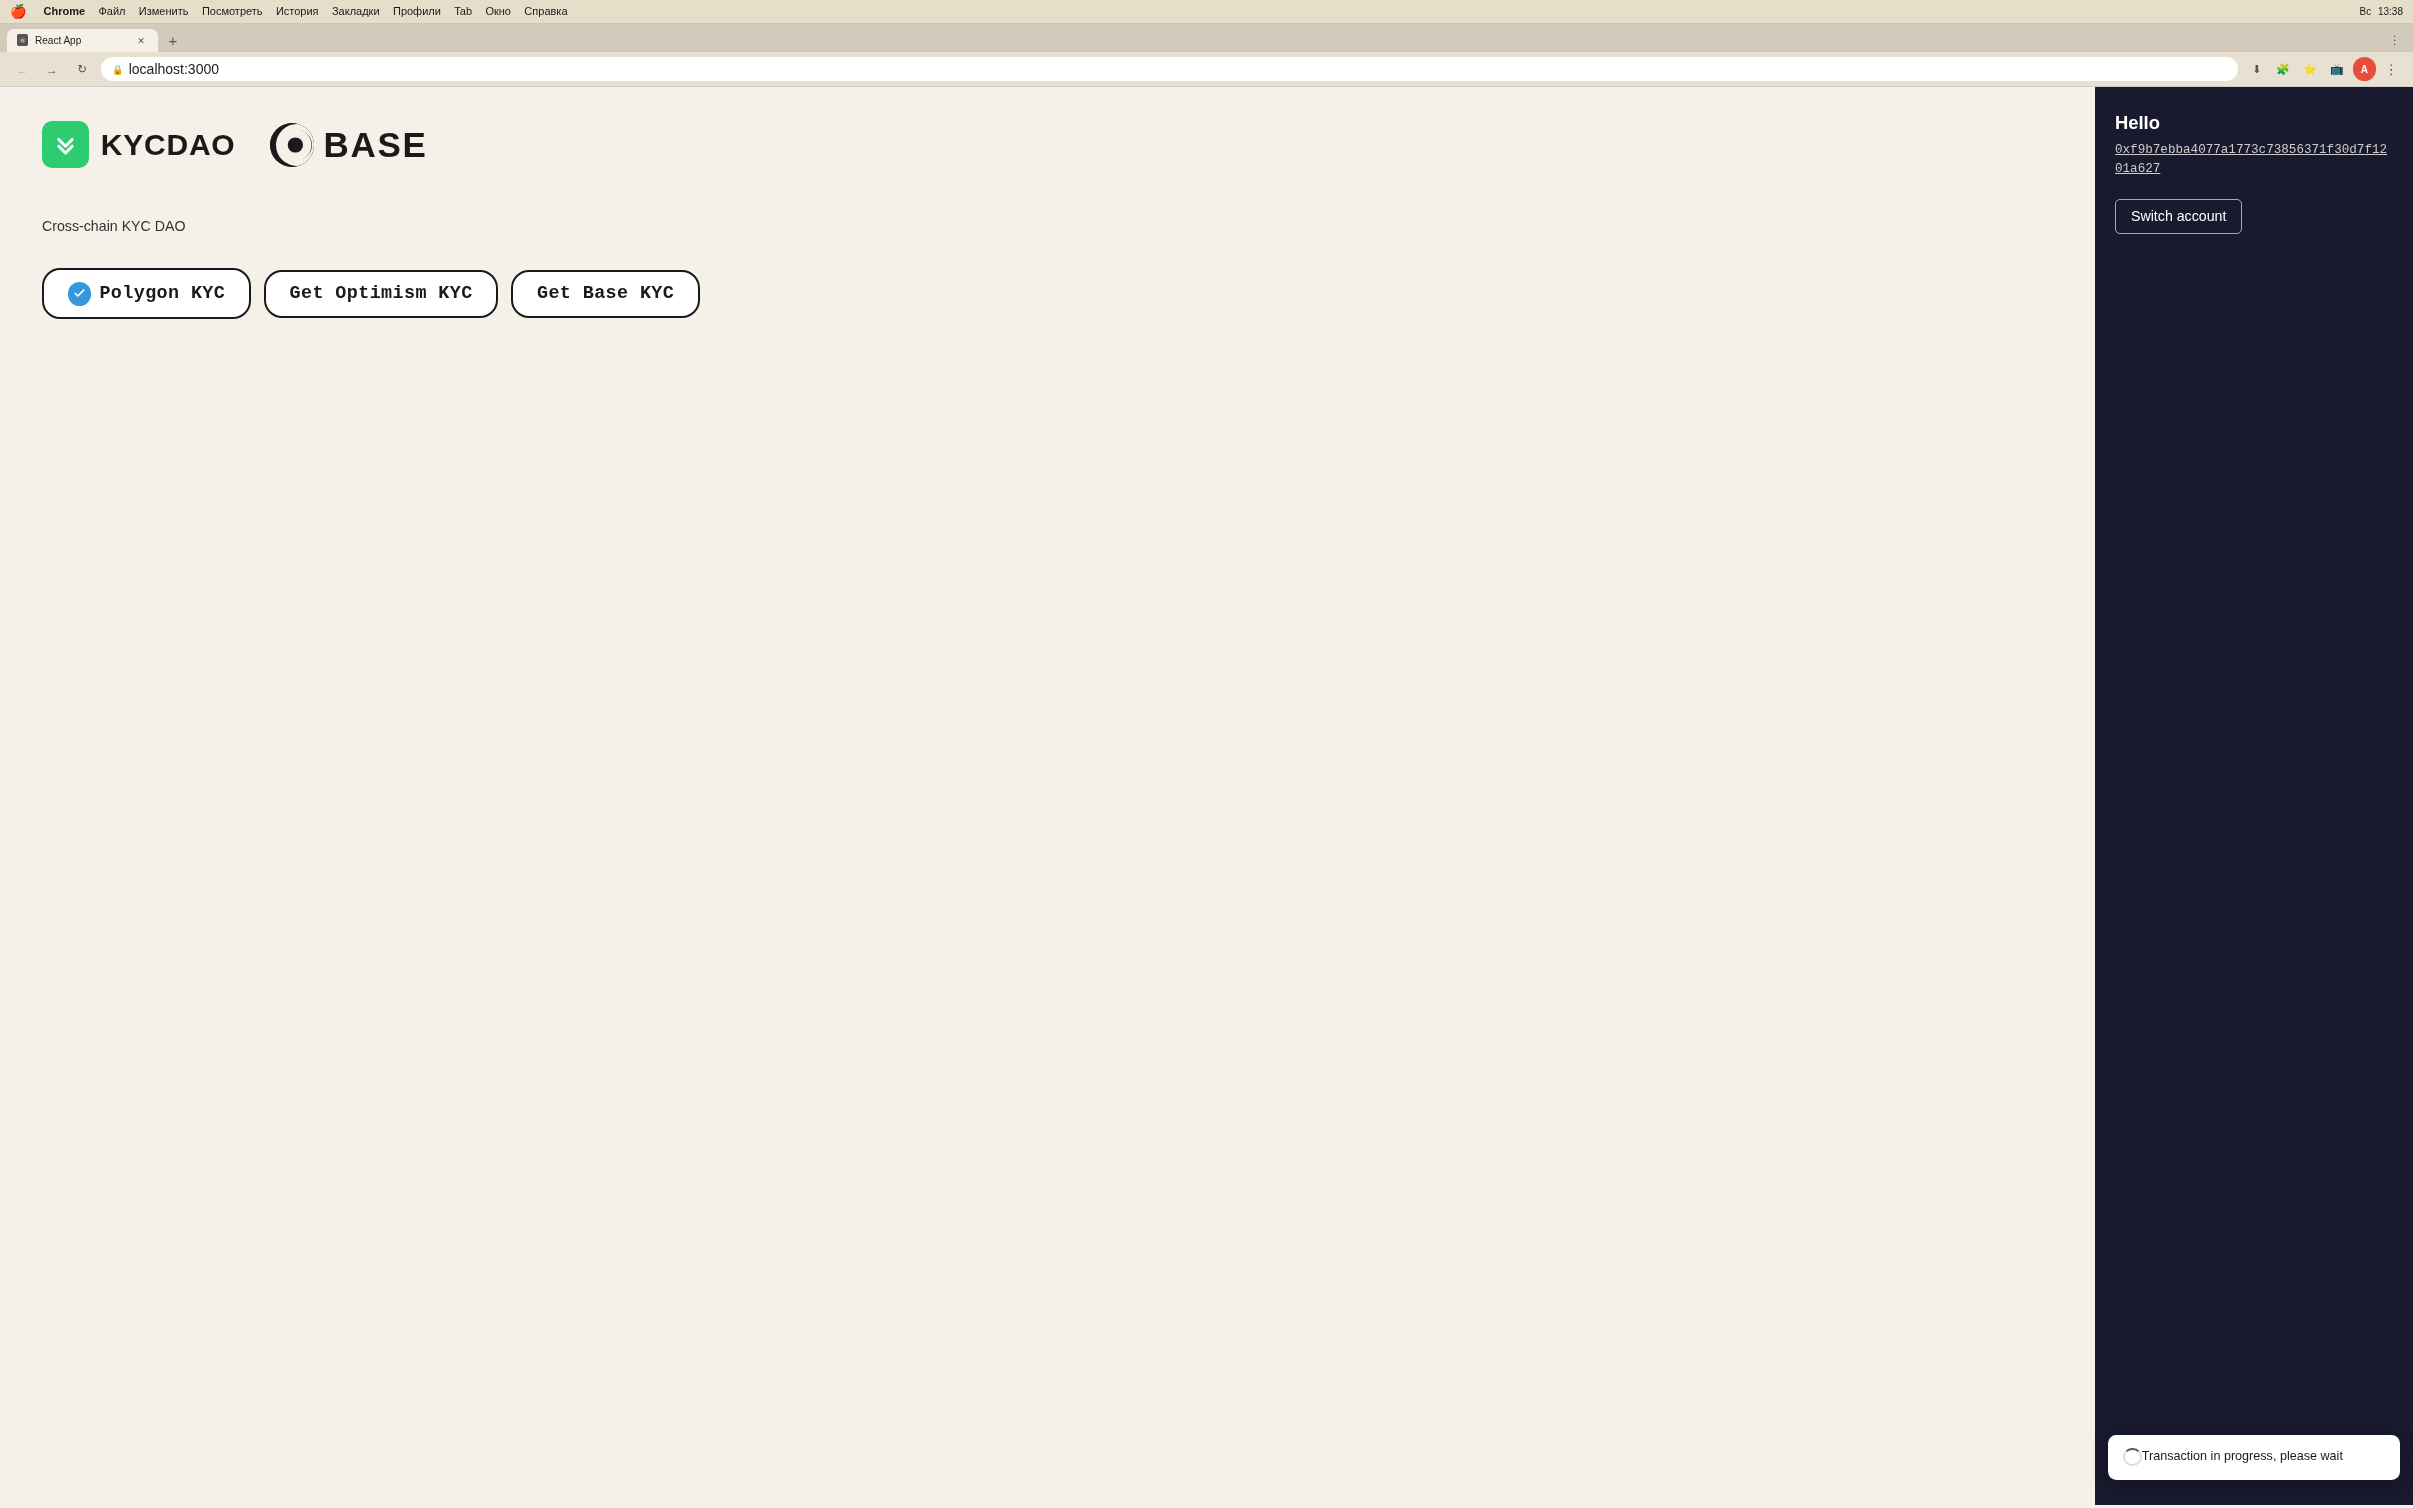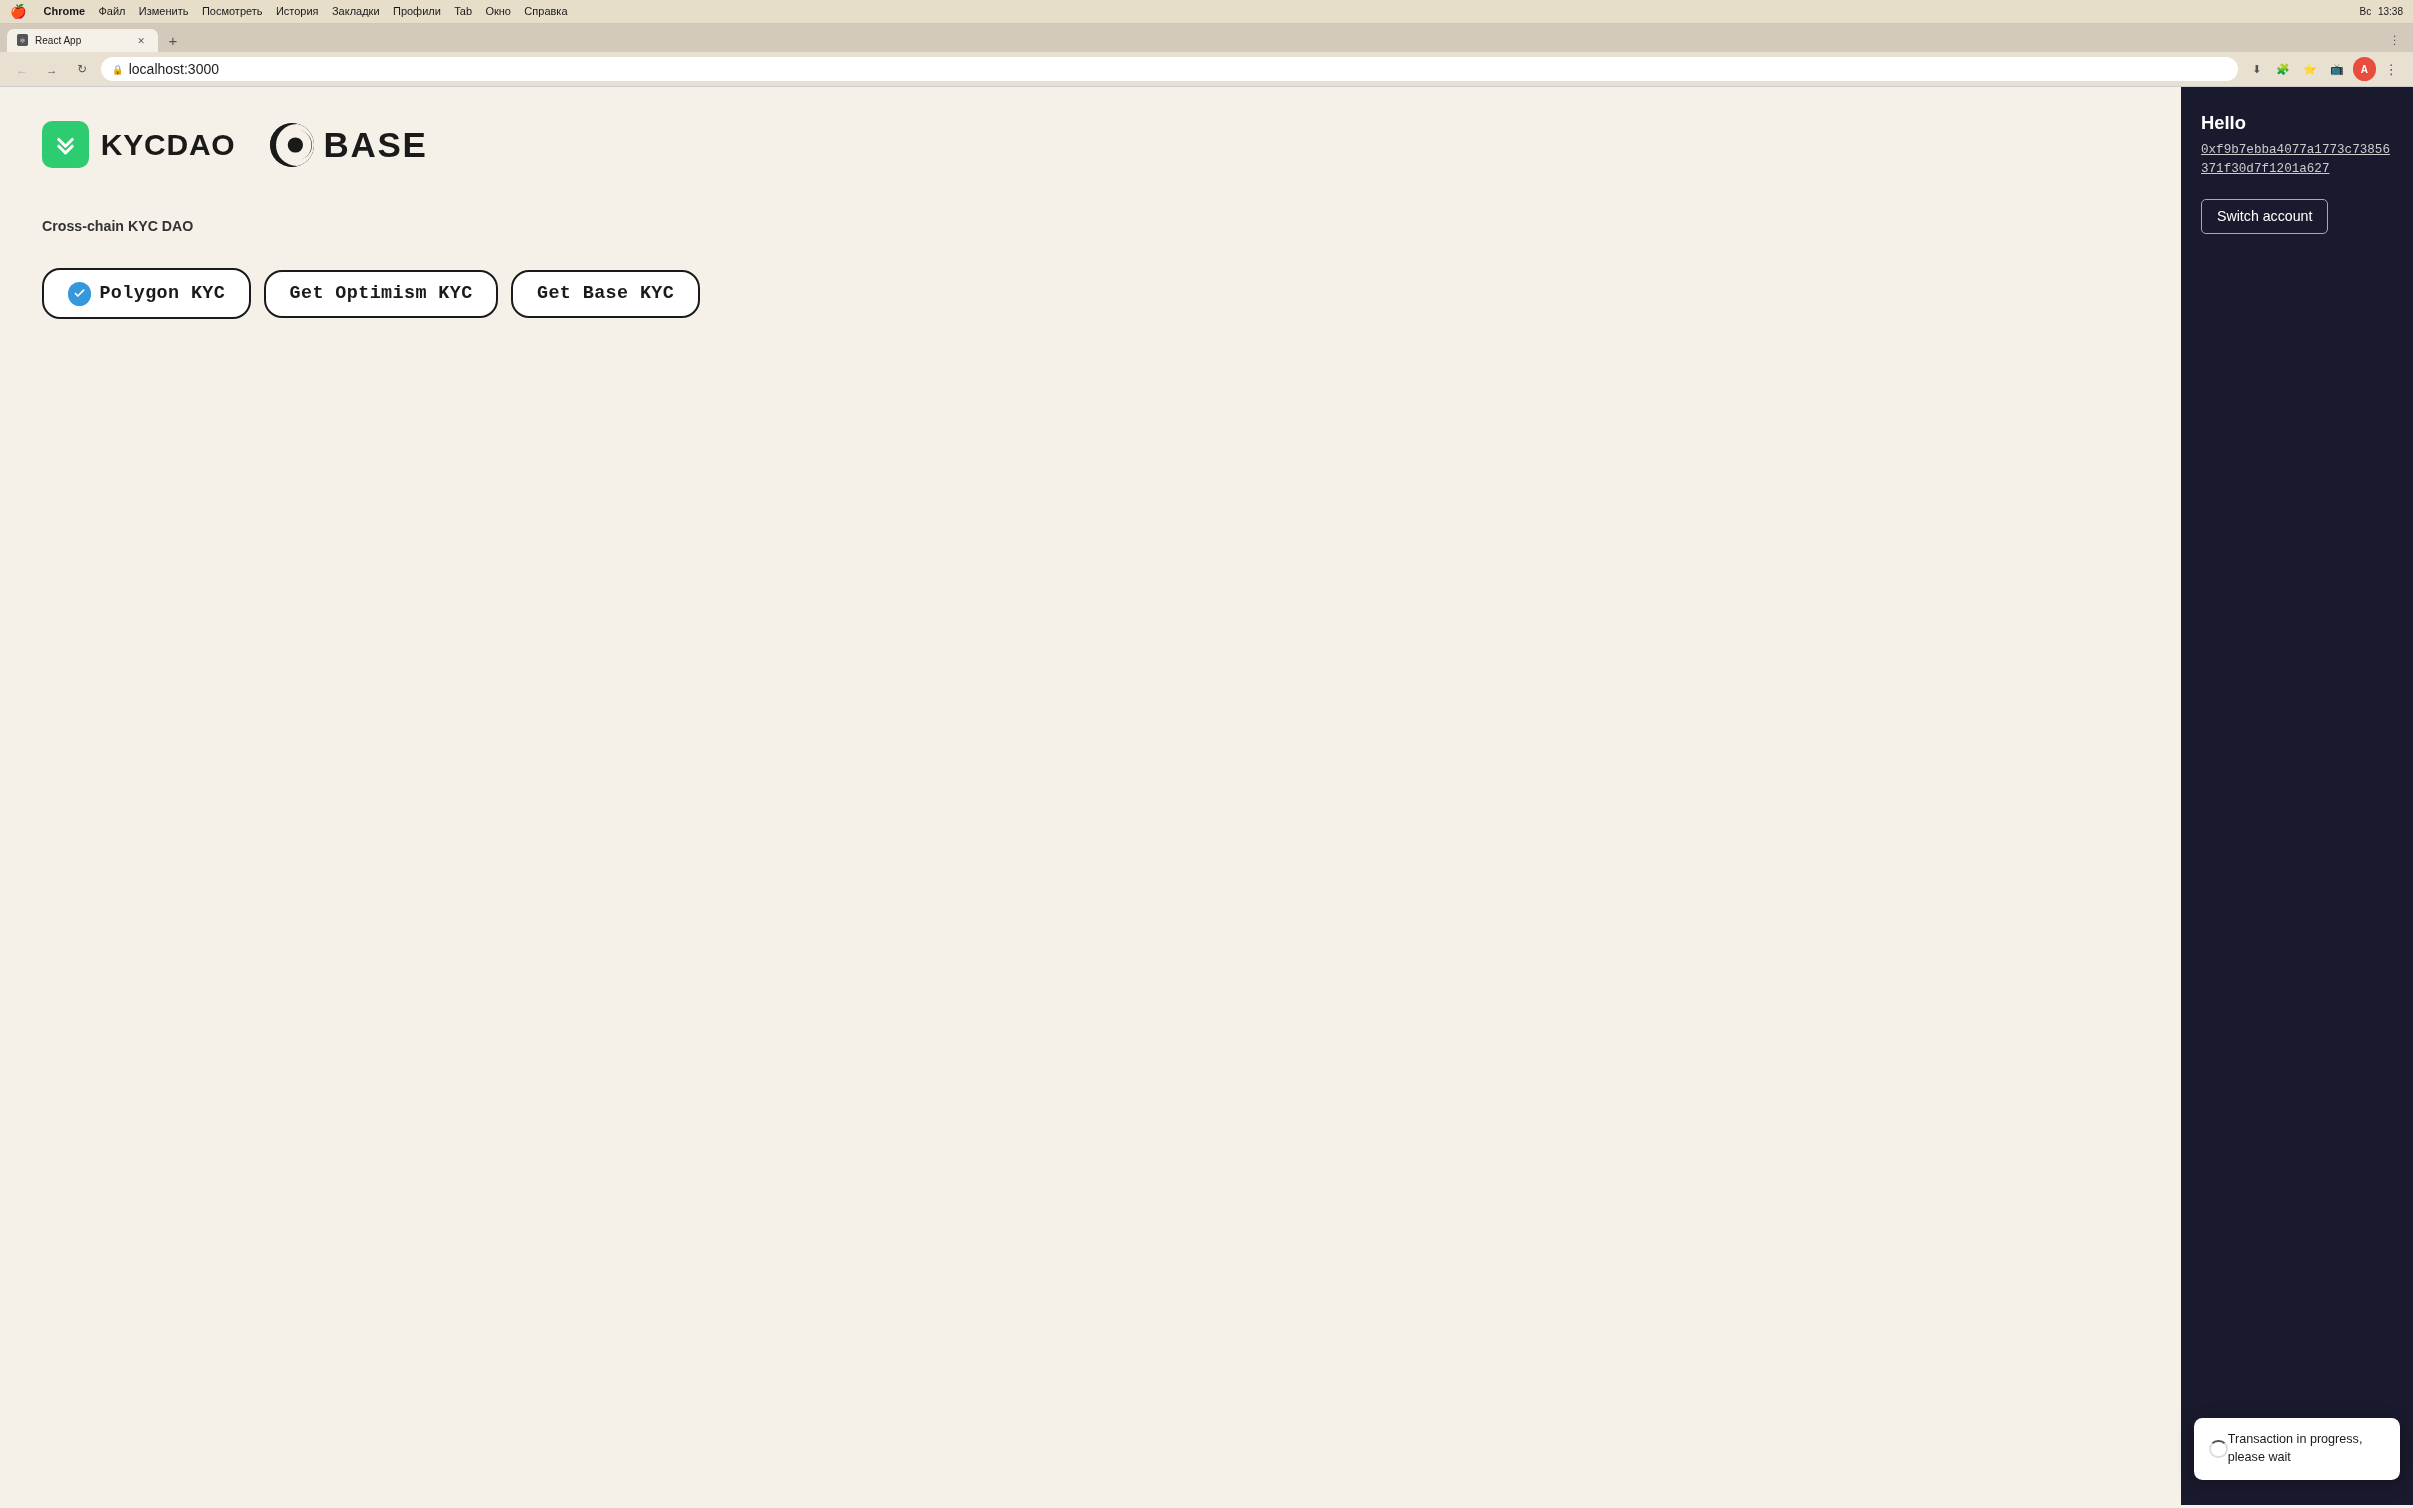--- a/index.html
+++ b/index.html
@@ -205,21 +205,21 @@
       font-weight: 800;
       color: #1a1a1a;
       letter-spacing: 1.7px;
     }
 
     
     .tagline-section { margin-bottom: 34px; }
     .tagline-sub {
       font-size: 14.2px;
       color: #333;
-      font-weight: 700;
+      font-weight: 400;
       margin-bottom: 15px;
     }
     .tagline-main {
       font-size: 49px;
       font-weight: 900;
       color: #1a1a1a;
       line-height: 1.1;
     }
 
     
@@ -247,21 +247,21 @@
       width: 23.5px; height: 23.5px;
       background: #3498db;
       border-radius: 50%;
       display: flex; align-items: center; justify-content: center;
       color: white;
       font-size: 11.7px;
     }
 
     
     .right-sidebar {
-      width: 232px;
+      width: 318px;
       background: #1a1a2e;
       color: white;
       padding: 25px 20px;
       display: flex;
       flex-direction: column;
       position: relative;
       margin-left: 42px;
     }
     .hello-text {
       font-size: 18.4px;

